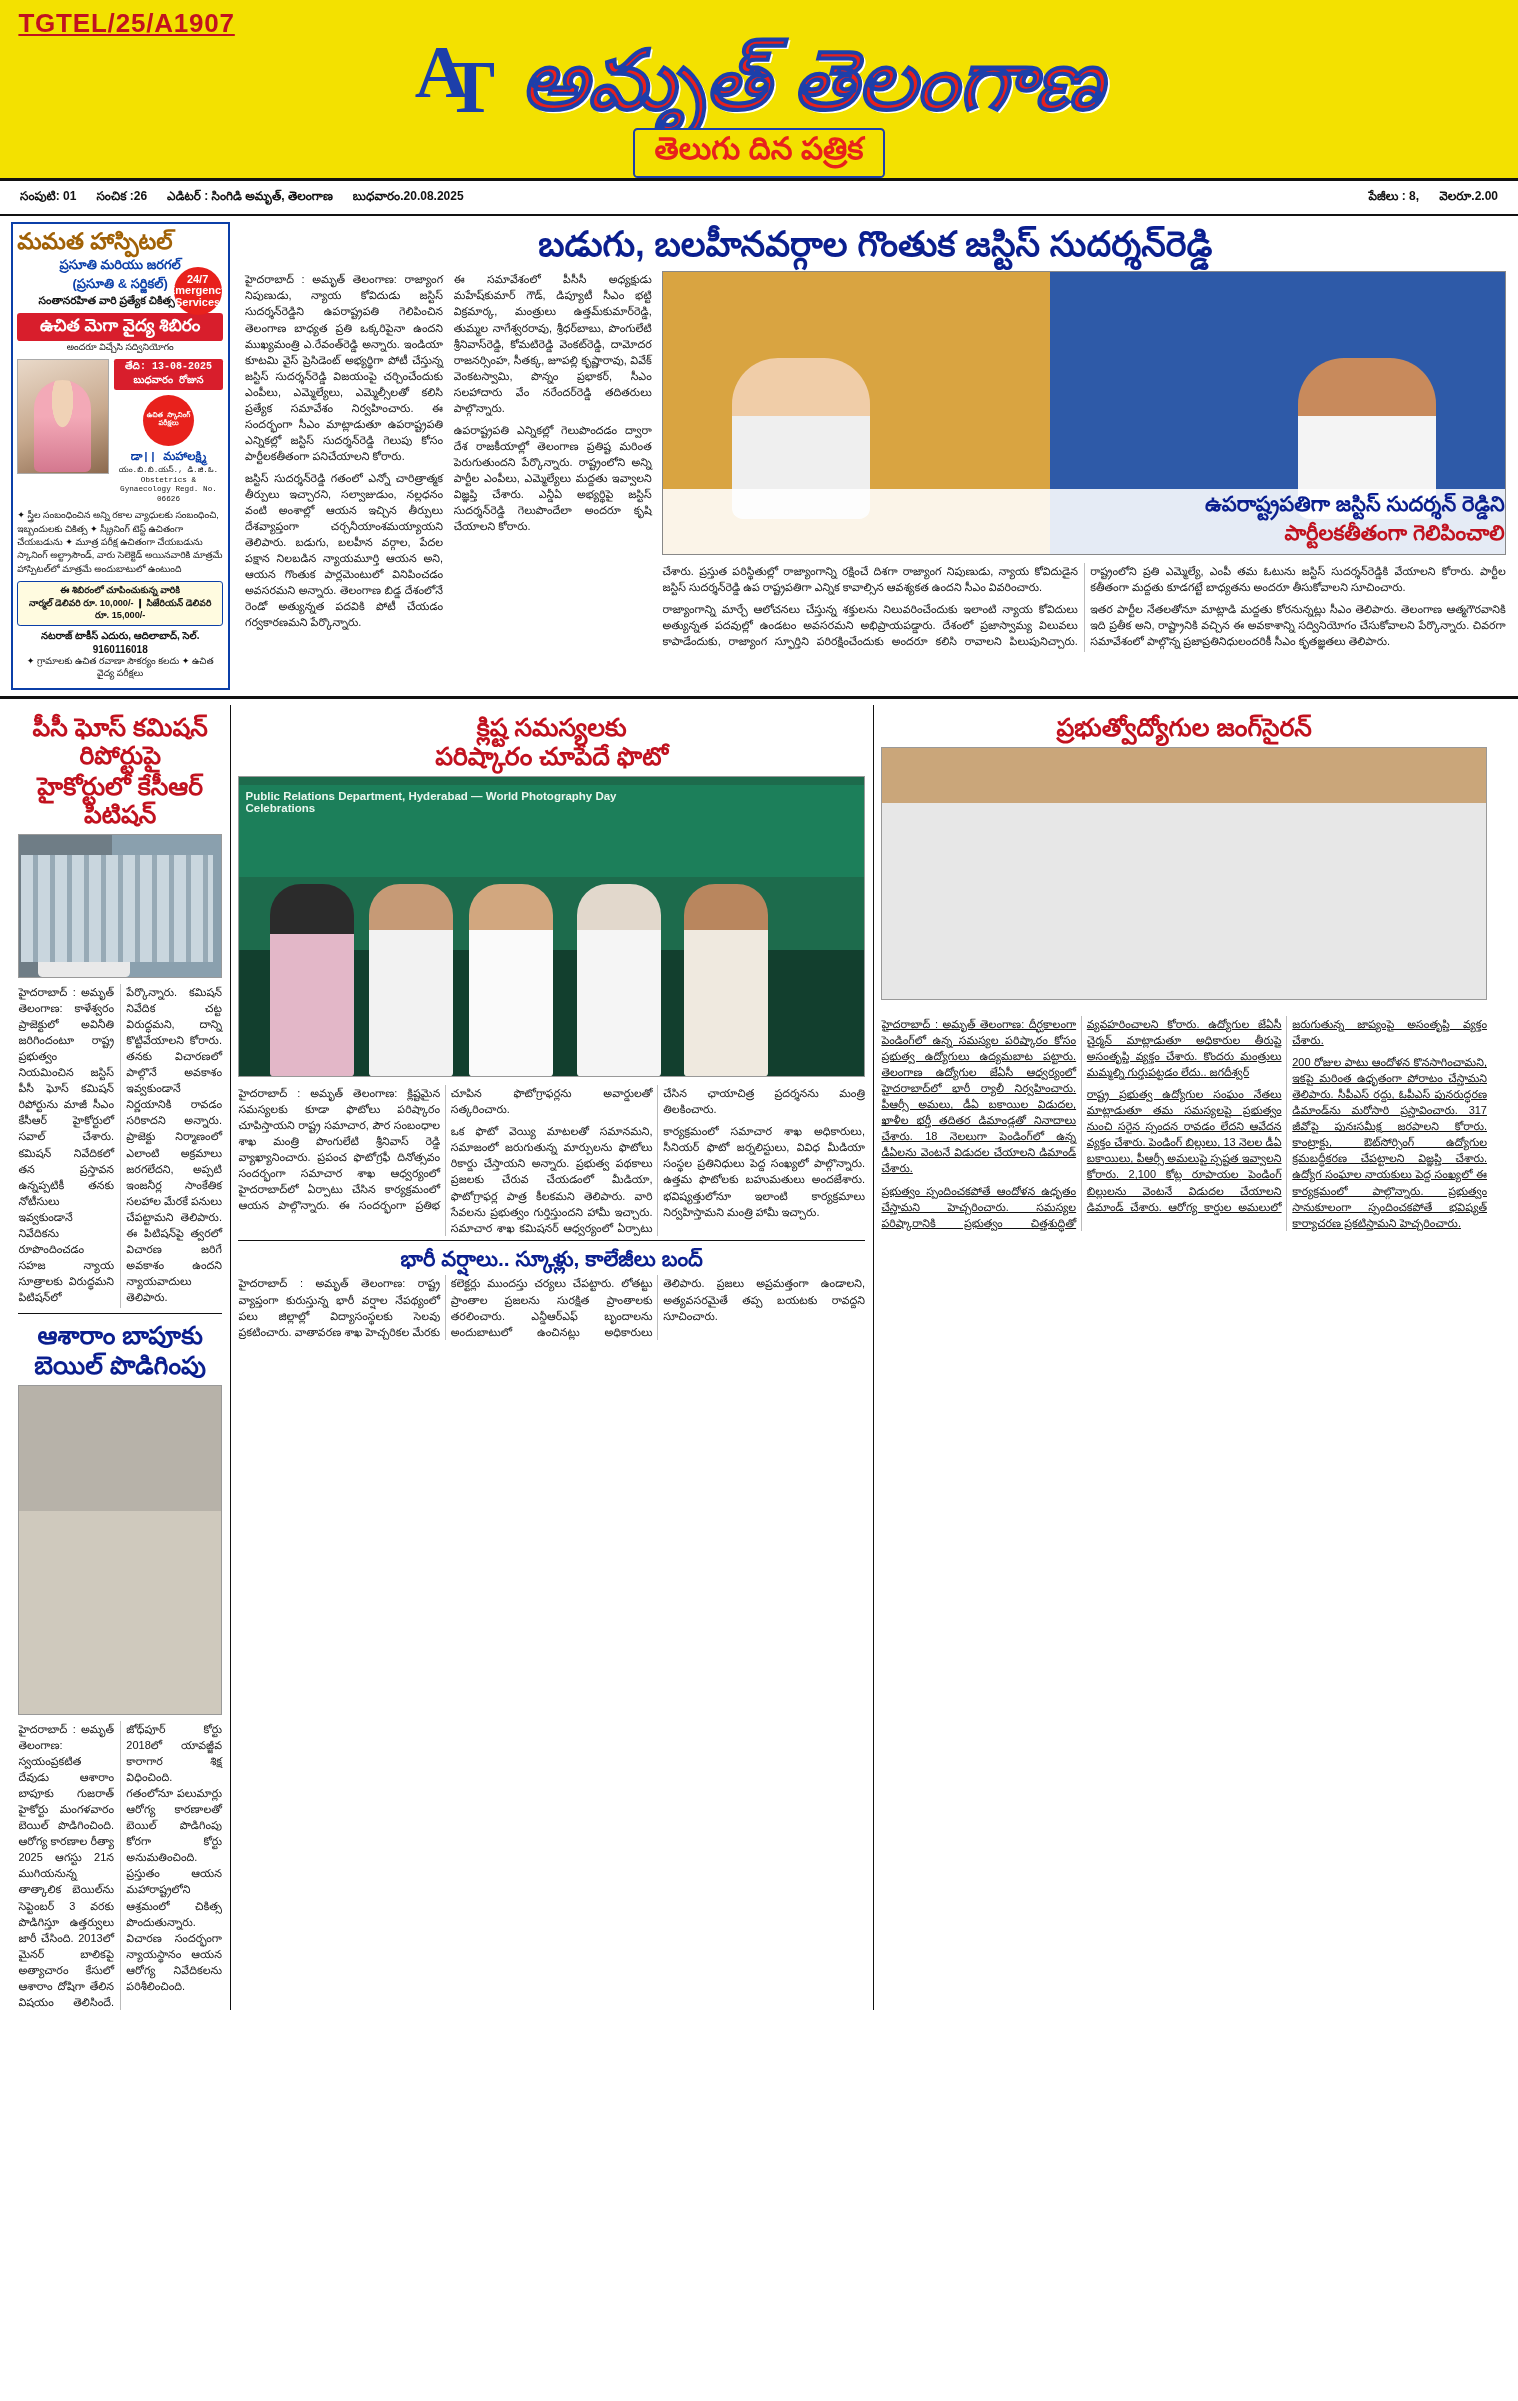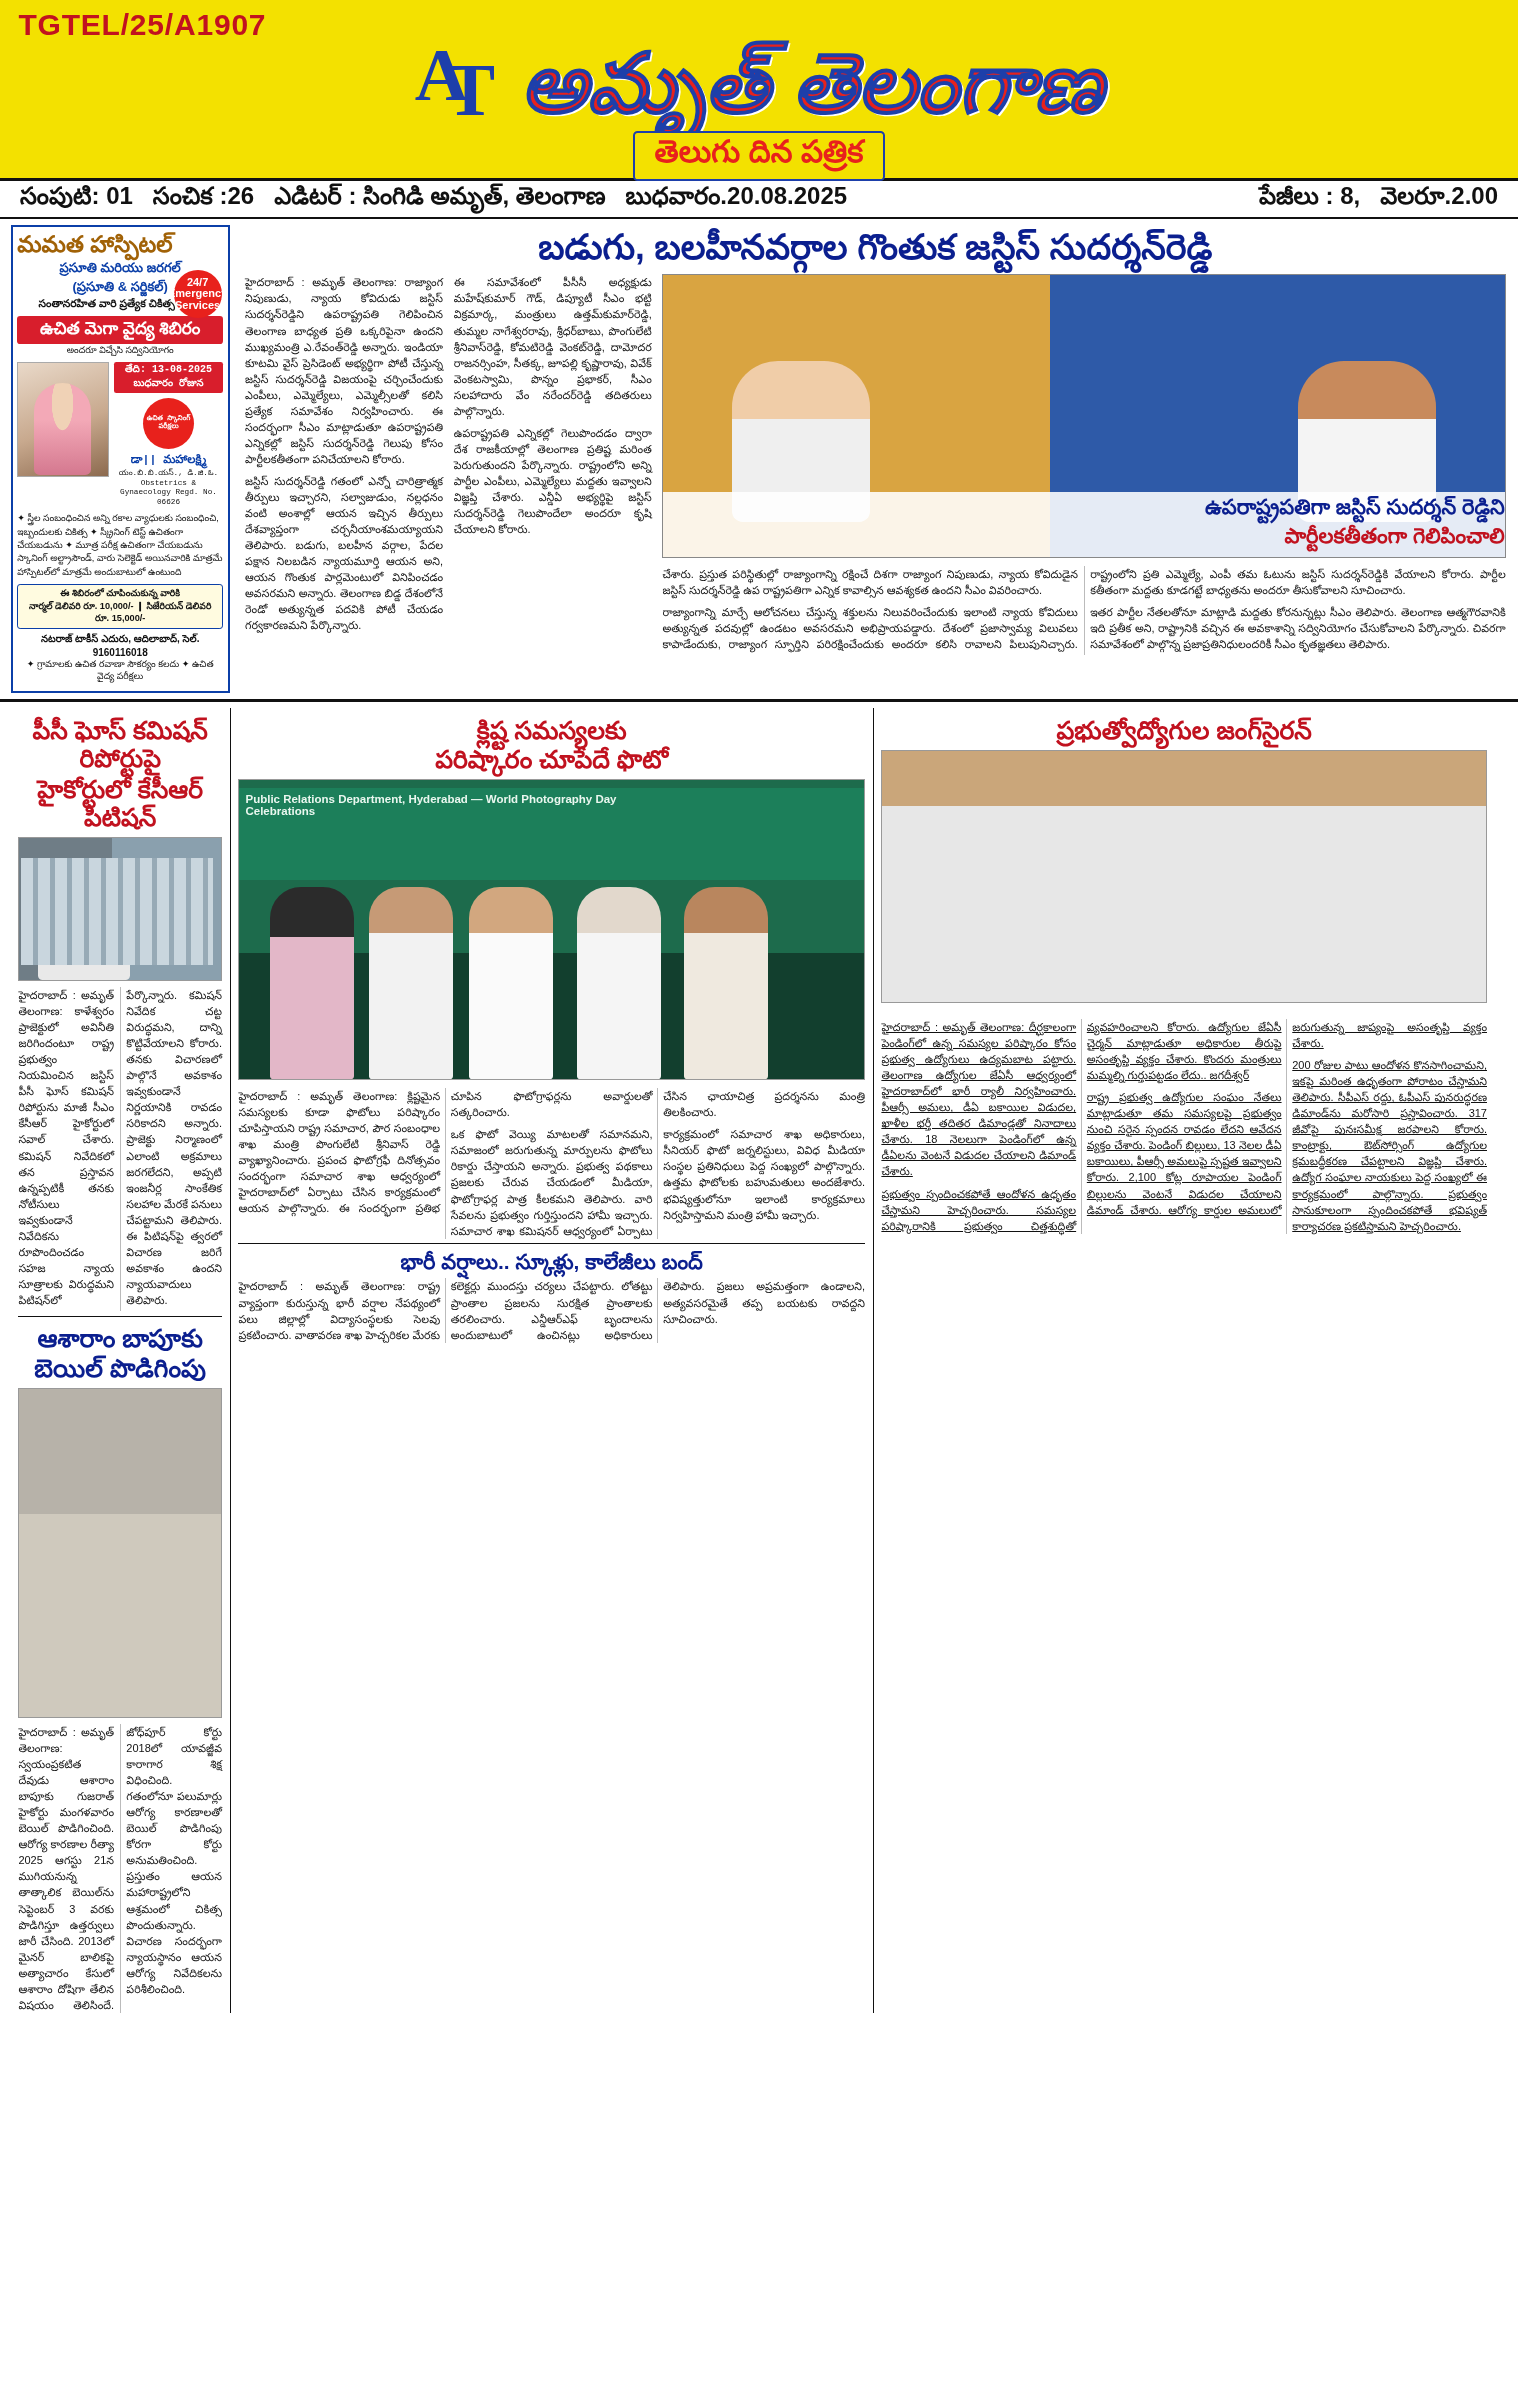--- a/index.html
+++ b/index.html
@@ -15,22 +15,23 @@
 
   
   .masthead {
     background:#f3e100;
     border-bottom:3.1px solid #111;
     padding:7.7px 18.4px 4.6px 18.4px;
     position:relative;
     height:181px;
   }
   .reg-no {
-    font-size:30px; font-weight:bold; color:#c1121f;
+    font-size:26px; font-weight:bold; color:#c1121f;
     letter-spacing:0.8px;
+    text-decoration:underline;
   }
   .logo-row { display:flex; align-items:center; justify-content:center; gap:14px; margin-top:-4.6px; }
   .logo-mark {
     width:92px; height:92px; position:relative; flex:0 0 auto;
   }
   .logo-mark .A, .logo-mark .T {
     position:absolute; font-weight:bold; color:#1d3faa; font-family:"Liberation Serif", serif;
   }
   .logo-mark .A { font-size:74px; left:0; top:-4.6px; }
   .logo-mark .T { font-size:74px; left:31px; top:10.7px; }
@@ -47,23 +48,23 @@
     display:inline-block;
     border:2.3px solid #1d3faa;
     border-radius:4.6px;
     padding:1.5px 20px;
     font-size:31px; font-weight:bold; color:#e8211c;
     background:#f3e100;
   }
   
   .infobar {
     display:flex; align-items:flex-end; gap:20px;
-    padding:1px 20px;
+    padding:8px 20px;
     border-bottom:2.3px solid #111;
-    font-size:24px; font-weight:bold;
+    font-size:12px; font-weight:bold;
   }
   .infobar .grow { flex:1 1 auto; }
 
   
   .row { display:flex; }
   .hr-thin { border-top:1.5px solid #111; margin:4.6px 0; }
   .hr-thick { border-top:3.1px solid #111; margin:6.1px 0; }
 
   
   .ad-box {

